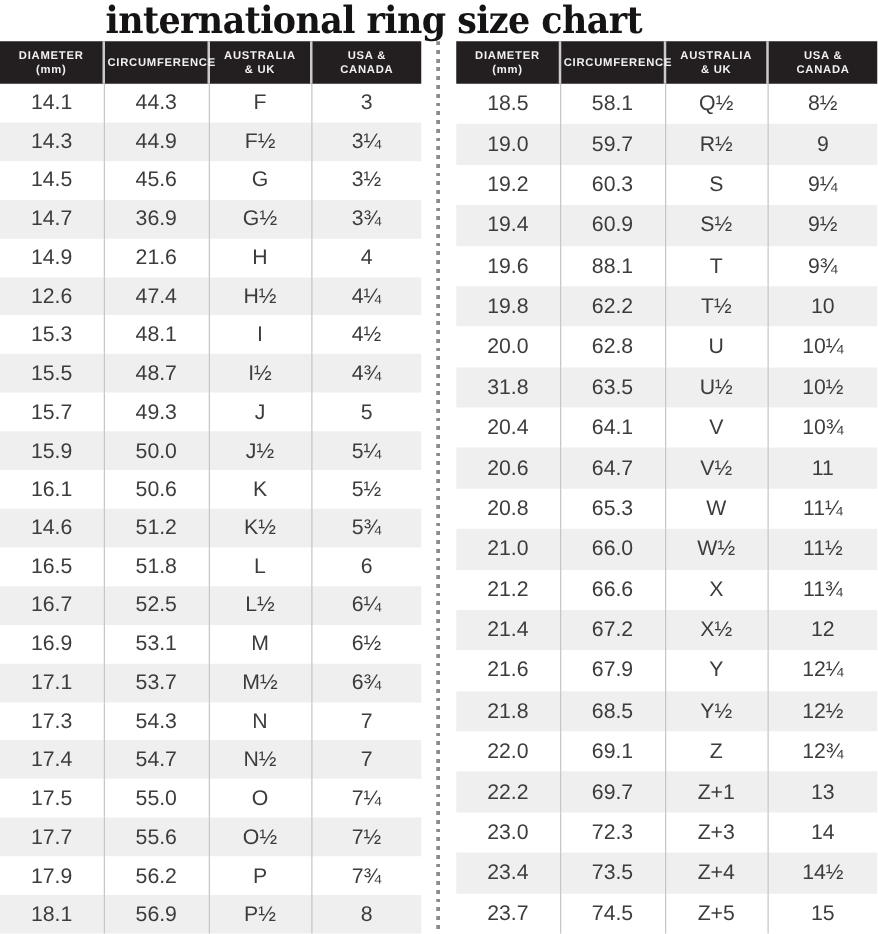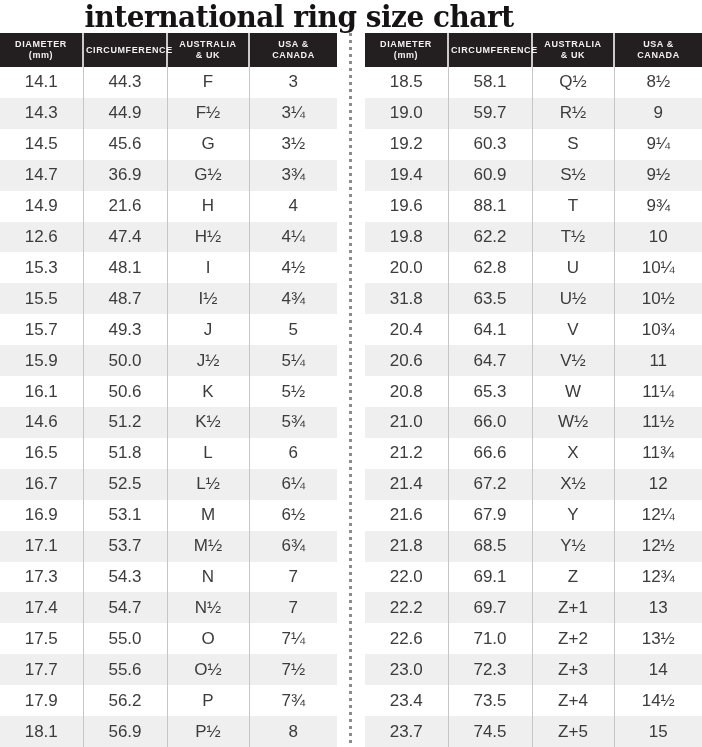--- a/index.html
+++ b/index.html
@@ -383,26 +383,20 @@
           <td>Z</td>
           <td>12¾</td>
         </tr>
         <tr>
           <td>22.2</td>
           <td>69.7</td>
           <td>Z+1</td>
           <td>13</td>
         </tr>
         <tr>
-          <td>22.6</td>
-          <td>71.0</td>
-          <td>Z+2</td>
-          <td>13½</td>
-        </tr>
-        <tr>
           <td>23.0</td>
           <td>72.3</td>
           <td>Z+3</td>
           <td>14</td>
         </tr>
         <tr>
           <td>23.4</td>
           <td>73.5</td>
           <td>Z+4</td>
           <td>14½</td>

